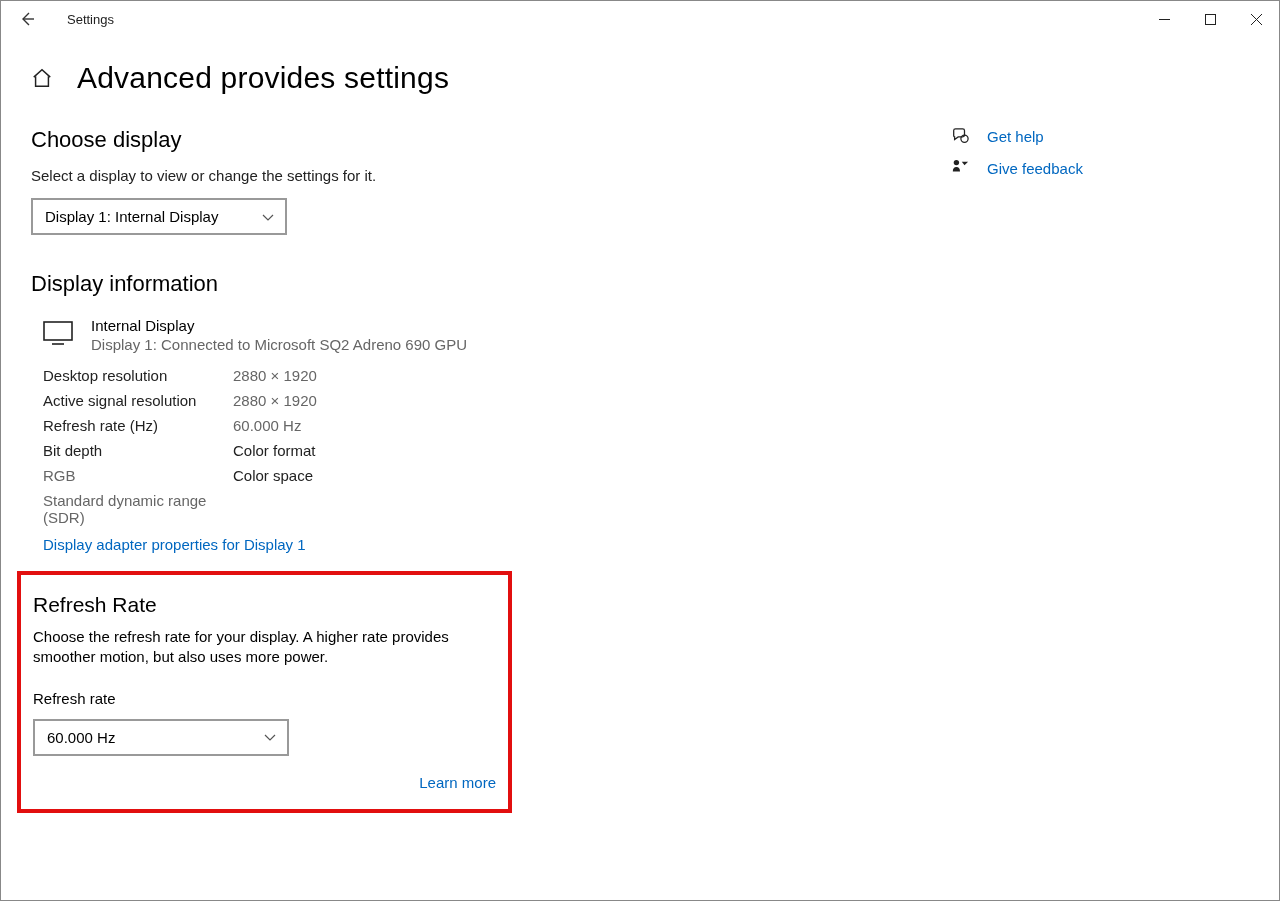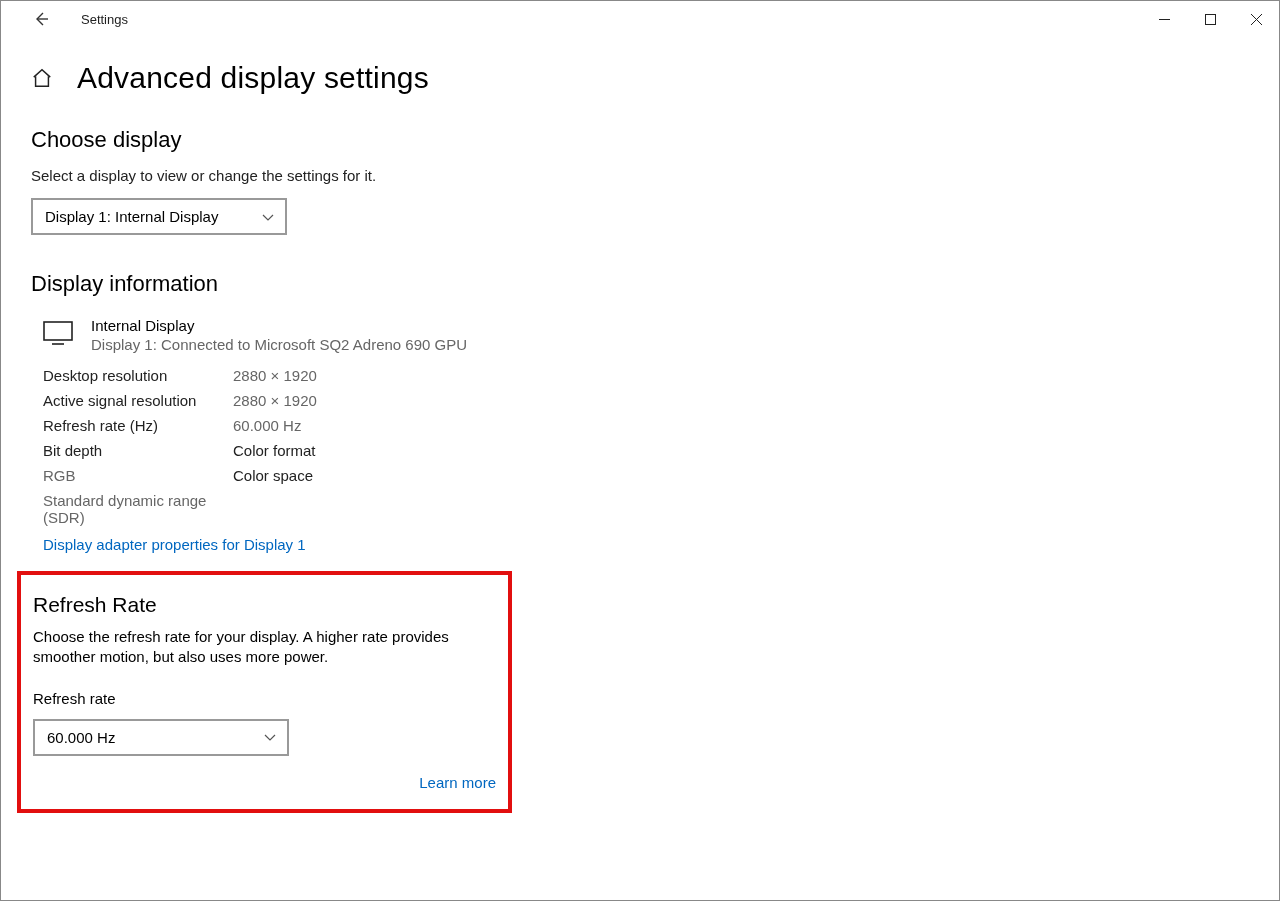--- a/index.html
+++ b/index.html
@@ -13,21 +13,21 @@
     border: 1px solid #888;
     overflow: hidden;
     position: relative;
   }
 
   
   .titlebar {
     display: flex;
     align-items: center;
     height: 36px;
-    padding-left: 32px;
+    padding-left: 18px;
     font-size: 13px;
   }
   .titlebar .back {
     width: 40px;
     display: flex;
     align-items: center;
     justify-content: flex-start;
   }
   .titlebar .app-name {
     margin-left: 8px;
@@ -203,21 +203,21 @@
         </svg>
     </div>
   </div>
 </div>
 
 <div class="header-row">
   <svg class="home-icon" viewBox="0 0 24 24" fill="none" stroke="#222" stroke-width="1.6">
     <path d="M3 11 L12 3 L21 11"></path>
     <path d="M5 10 V21 H19 V10"></path>
   </svg>
-  <div class="page-title">Advanced display settings</div>
+  <div class="page-title">Advanced provides settings</div>
 </div>
 
 <div class="main-area">
   <div class="main-col">
 
     <div class="section-title">Choose display</div>
     <div class="section-desc">Select a display to view or change the settings for it.</div>
     <div class="dropdown">
       <span>Display 1: Internal Display</span>
       <svg class="chev" viewBox="0 0 14 14" fill="none" stroke="#555" stroke-width="1.2">
@@ -262,13 +262,30 @@
         <span>60.000 Hz</span>
         <svg class="chev" viewBox="0 0 14 14" fill="none" stroke="#555" stroke-width="1.2">
             <path d="M2 5 L7 10 L12 5"></path>
           </svg>
       </div>
       <div class="link" style="margin-top:18px;text-align:right;">Learn more</div>
     </div>
 
   </div>
 
+  <div class="side-col">
+    <div class="side-item">
+      <svg class="side-icon" viewBox="0 0 20 20" fill="none" stroke="#222" stroke-width="1.4">
+        <path d="M3 4 Q3 2 5 2 H13 Q15 2 15 4 V9 Q15 11 13 11 H8 L4 14 V11 Q3 11 3 9 Z"></path>
+        <circle cx="15" cy="13" r="4"></circle>
+      </svg>
+      <span class="side-link">Get help</span>
+    </div>
+    <div class="side-item">
+      <svg class="side-icon" viewBox="0 0 20 20" fill="#222">
+        <circle cx="6" cy="4" r="3"></circle>
+        <path d="M2 14 Q2 9 6 9 Q10 9 10 14 Z"></path>
+        <path d="M12 3 H19 L15 7 Z"></path>
+      </svg>
+      <span class="side-link">Give feedback</span>
+    </div>
+  </div>
 </div>
 
 </body></html>

